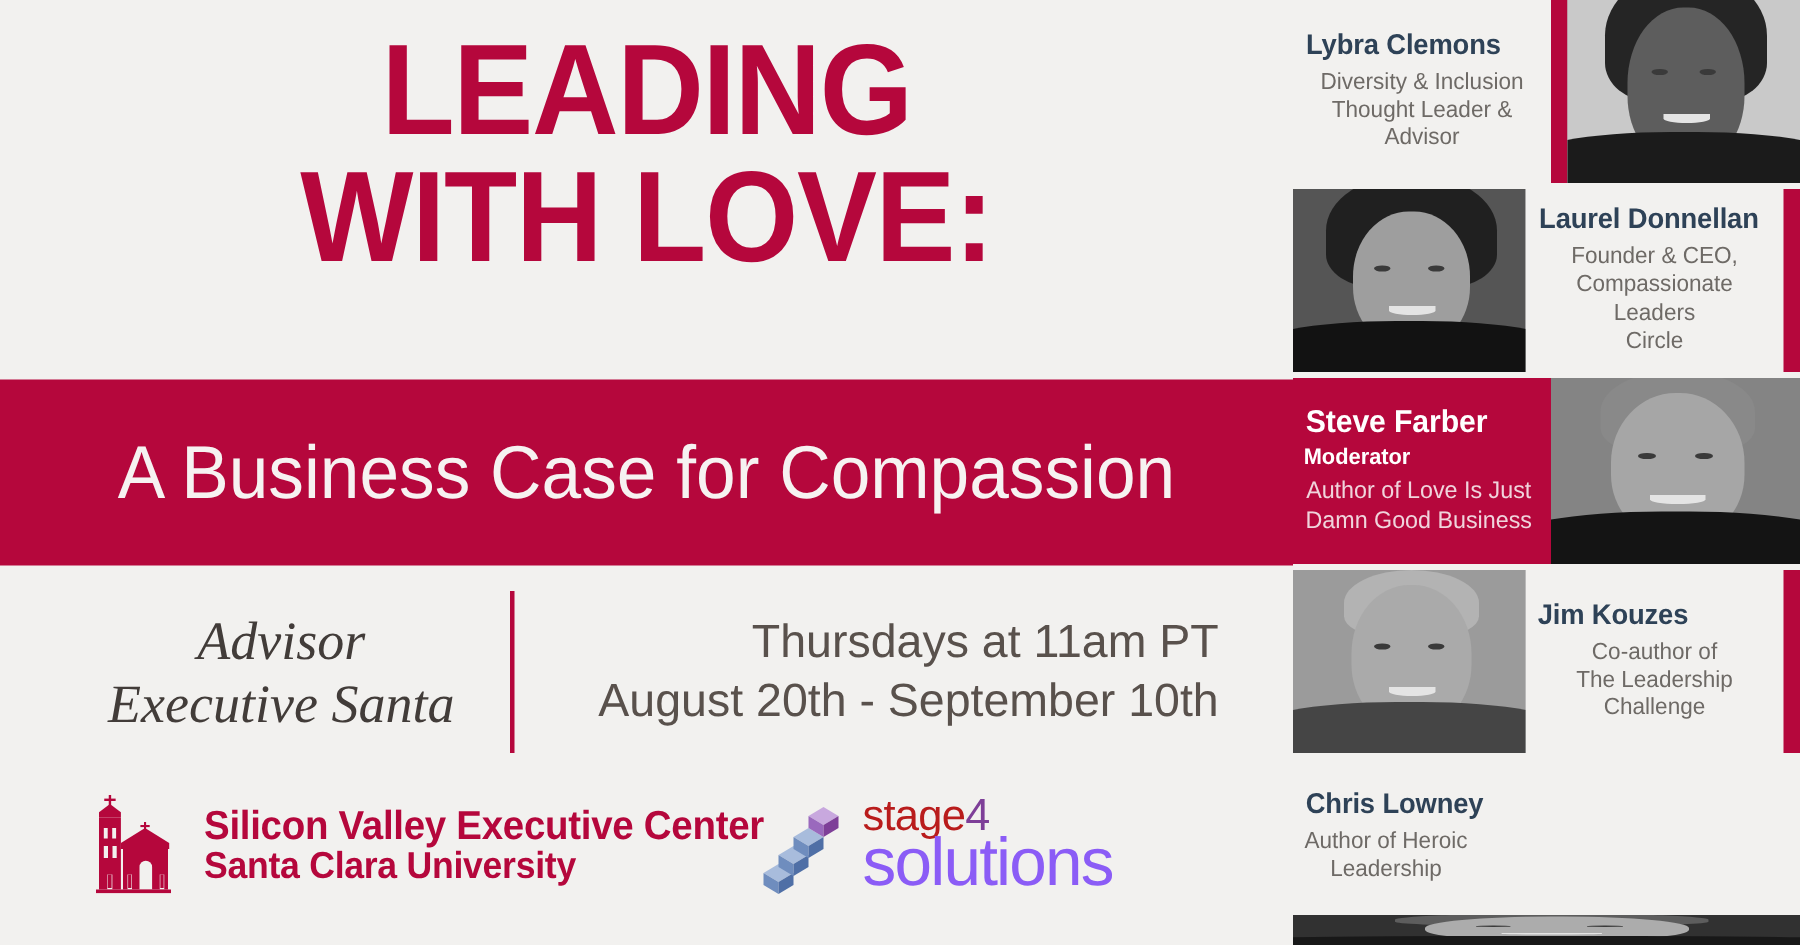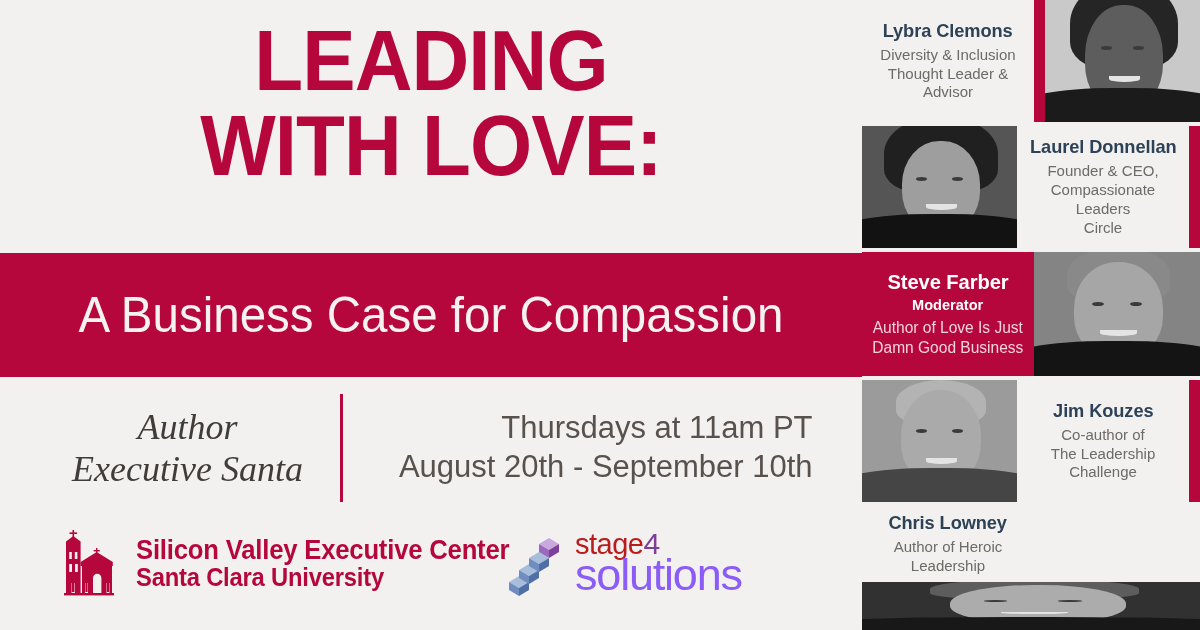--- a/index.html
+++ b/index.html
@@ -207,24 +207,24 @@
     width: 338px;
     display: flex;
     overflow: hidden;
   }
   .speaker-text {
     flex: 0 0 auto;
     width: 172px;
     background: #f2f1ef;
     display: flex;
     flex-direction: column;
-    align-items: center;
+    align-items: flex-start;
     justify-content: center;
     box-sizing: border-box;
-    padding: 6px 6px;
+    padding: 20px 6px;
   }
   .speaker-photo {
     flex: 1 1 auto;
     position: relative;
     overflow: hidden;
     background: #9a9a9a;
   }
   .accent-bar {
     flex: 0 0 auto;
     width: 11px;
@@ -320,21 +320,21 @@
       <div class="title-line">LEADING</div>
       <div class="title-line">WITH LOVE:</div>
     </div>
 
     <div id="subtitle-band">
       <div id="subtitle-text">A Business Case for Compassion</div>
     </div>
 
     <div id="series-row">
       <div id="series-name">
-        <div>Author</div>
+        <div>Advisor</div>
         <div>Executive Santa</div>
       </div>
       <div id="series-divider"></div>
       <div id="date-block">
         <div>Thursdays at 11am PT</div>
         <div>August 20th - September 10th</div>
       </div>
     </div>
 
     <div id="logo-row">

